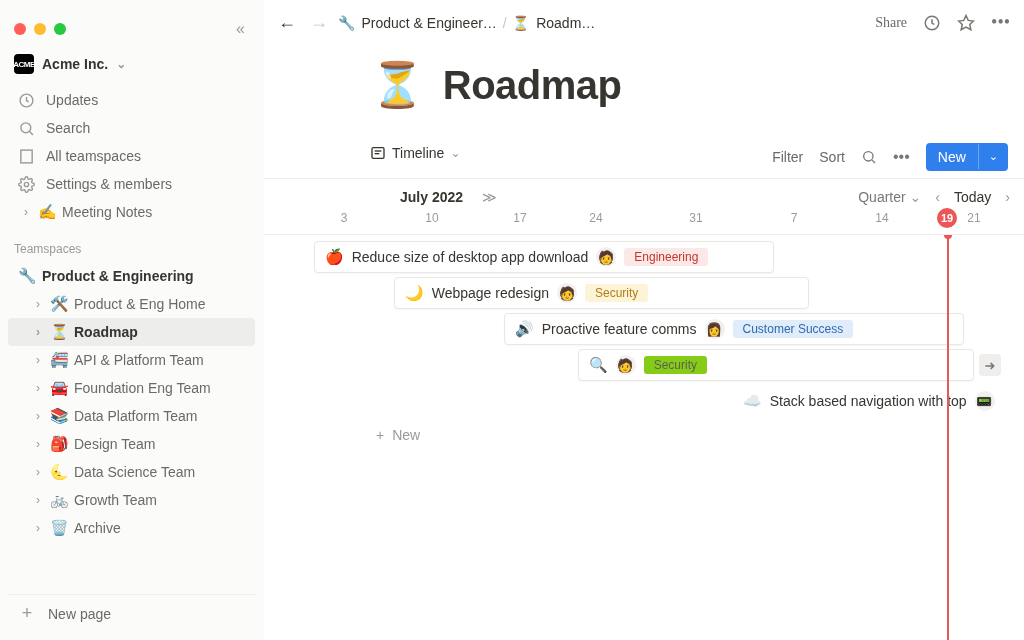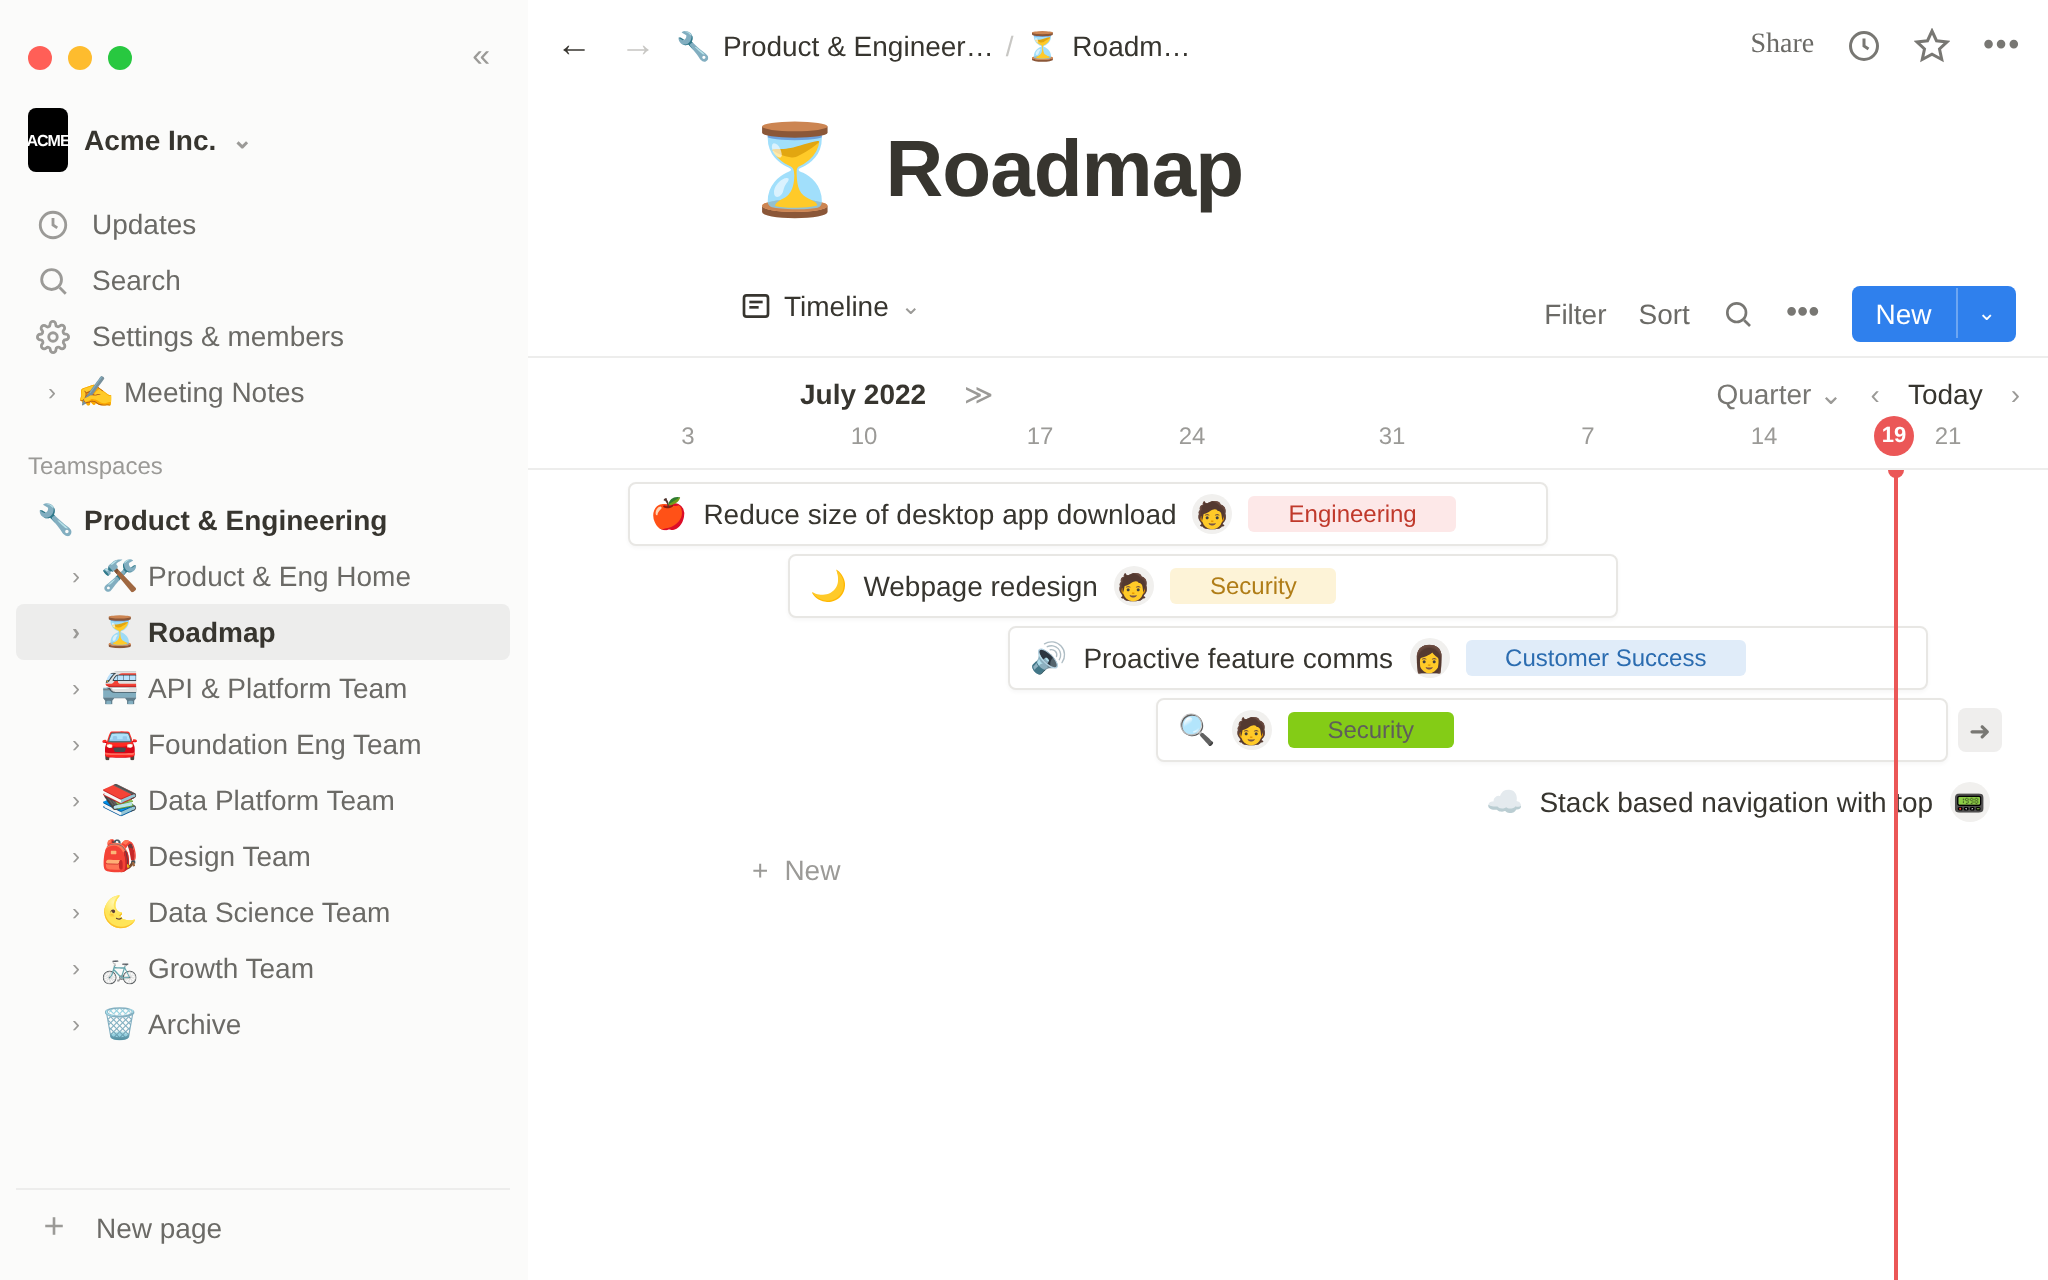--- a/index.html
+++ b/index.html
@@ -6,21 +6,21 @@
   html, body { width: 1024px; height: 640px; font-family: -apple-system, BlinkMacSystemFont, "Segoe UI", Helvetica, Arial, sans-serif; color: #37352f; overflow: hidden; background:#fff; }
   .app { display:flex; width:100%; height:100%; }
 
   
   .sidebar { width:264px; background:#fbfbfa; display:flex; flex-direction:column; padding-top:8px; border-right:1px solid rgba(0,0,0,0); }
   .traffic { display:flex; gap:8px; padding:8px 14px; align-items:center; }
   .traffic .dot { width:12px; height:12px; border-radius:50%; }
   .dot.red{background:#ff5f57;} .dot.yellow{background:#febc2e;} .dot.green{background:#28c840;}
   .collapse-btn { margin-left:auto; color:#9b9a97; font-size:16px; padding:4px; cursor:pointer; }
   .workspace { display:flex; align-items:center; gap:8px; padding:4px 14px 10px; font-weight:600; font-size:14px; }
-  .workspace .ws-icon { width:20px; height:32px; background:#000; color:#fff; font-size:8px; font-weight:700; display:flex; align-items:center; justify-content:center; border-radius:4px; letter-spacing:-0.5px;}
+  .workspace .ws-icon { width:20px; height:20px; background:#000; color:#fff; font-size:8px; font-weight:700; display:flex; align-items:center; justify-content:center; border-radius:4px; letter-spacing:-0.5px;}
   .workspace .chev { color:#9b9a97; font-size:12px; }
   .sb-section { padding:2px 8px; }
   .sb-item { display:flex; align-items:center; gap:10px; padding:4px 8px; border-radius:4px; color:#6b6a66; font-size:14px; cursor:pointer; min-height:28px;}
   .sb-item .icon { width:20px; color:#9b9a97; display:flex; align-items:center; justify-content:center; font-size:16px; }
   .sb-heading { padding:14px 14px 4px; color:#9b9a97; font-size:12px; font-weight:500; }
   .tree-item { display:flex; align-items:center; gap:4px; padding:3px 8px 3px 10px; border-radius:4px; color:#6b6a66; font-size:14px; cursor:pointer; min-height:28px;}
   .tree-item .caret { width:16px; color:#9b9a97; font-size:12px; display:flex; justify-content:center; }
   .tree-item .emoji { width:20px; text-align:center; font-size:15px; }
   .tree-item.bold { font-weight:600; color:#37352f; }
   .tree-item.active { background:#ededec; color:#37352f; font-weight:600; }
@@ -66,21 +66,21 @@
   .tl-dates { position:relative; height:24px; border-bottom:1px solid #ededec; }
   .tl-dates .date { position:absolute; top:0; font-size:12px; color:#9b9a97; transform:translateX(-50%);}
   .today-badge { position:absolute; top:-3px; background:#eb5757; color:#fff; font-size:11px; font-weight:600; width:20px; height:20px; border-radius:50%; display:flex; align-items:center; justify-content:center; transform:translateX(-50%);}
   .tl-body { position:relative; flex:1; overflow:hidden;}
   .today-line { position:absolute; top:0; bottom:0; width:2px; background:#eb5757; z-index:5;}
   .today-line::before { content:""; position:absolute; top:-4px; left:-3px; width:8px; height:8px; background:#eb5757; border-radius:50%;}
   .tl-rows { position:relative; padding-top:6px; padding-left:14px;}
   .card { position:absolute; background:#fff; border:1px solid #e8e7e4; border-radius:4px; height:32px; display:flex; align-items:center; gap:8px; padding:0 10px; font-size:14px; box-shadow:0 1px 2px rgba(0,0,0,0.04); white-space:nowrap; cursor:pointer; overflow:hidden;}
   .card .ci { font-size:15px; }
   .card .av { width:20px; height:20px; border-radius:50%; background:#f1f0ee; display:flex; align-items:center; justify-content:center; font-size:13px;}
-  .tag { font-size:12px; padding:2px 20px; border-radius:3px; }
+  .tag { font-size:12px; padding:2px 10px; border-radius:3px; }
   .tag.eng { background:#fde8e8; color:#c0392b; }
   .tag.mkt { background:#fdf3d7; color:#b07d17; }
   .tag.cs { background:#e0ecf9; color:#2b6cb0; }
   .tag.sec { background:#84cc16; color:#5f5e5b; }
   .card.stack { border-color:transparent; box-shadow:none;}
   .card .arrow-out { position:absolute; right:-28px; width:22px; height:22px; background:#efeeed; border-radius:4px; display:flex; align-items:center; justify-content:center; font-size:13px; color:#787773;}
   .card.gdpr { overflow:visible; }
   .tl-new { position:absolute; left:112px; display:flex; align-items:center; gap:8px; color:#9b9a97; font-size:14px; cursor:pointer;}
   svg { display:block; }
 </style>
@@ -112,20 +112,34 @@
         <span>Updates</span>
       </div>
       <div class="sb-item">
         <span class="icon">
           <svg width="17" height="17" viewBox="0 0 24 24" fill="none" stroke="#9b9a97" stroke-width="2">
               <circle cx="11" cy="11" r="7"></circle>
               <line x1="21" y1="21" x2="16.65" y2="16.65"></line>
             </svg>
         </span>
         <span>Search</span>
+      </div>
+      <div class="sb-item">
+        <span class="icon">
+          <svg width="17" height="17" viewBox="0 0 24 24" fill="none" stroke="#9b9a97" stroke-width="2">
+              <rect x="4" y="3" width="16" height="18"></rect>
+              <line x1="8" y1="7" x2="8" y2="7"></line>
+              <line x1="12" y1="7" x2="12" y2="7"></line>
+              <line x1="16" y1="7" x2="16" y2="7"></line>
+              <line x1="8" y1="11" x2="8" y2="11"></line>
+              <line x1="12" y1="11" x2="12" y2="11"></line>
+              <line x1="16" y1="11" x2="16" y2="11"></line>
+            </svg>
+        </span>
+        <span>All teamspaces</span>
       </div>
       <div class="sb-item">
         <span class="icon">
           <svg width="17" height="17" viewBox="0 0 24 24" fill="none" stroke="#9b9a97" stroke-width="2">
               <circle cx="12" cy="12" r="3"></circle>
               <path d="M19.4 15a1.65 1.65 0 0 0 .33 1.82l.06.06a2 2 0 1 1-2.83 2.83l-.06-.06a1.65 1.65 0 0 0-1.82-.33 1.65 1.65 0 0 0-1 1.51V21a2 2 0 0 1-4 0v-.09a1.65 1.65 0 0 0-1-1.51 1.65 1.65 0 0 0-1.82.33l-.06.06a2 2 0 1 1-2.83-2.83l.06-.06a1.65 1.65 0 0 0 .33-1.82 1.65 1.65 0 0 0-1.51-1H3a2 2 0 0 1 0-4h.09a1.65 1.65 0 0 0 1.51-1 1.65 1.65 0 0 0-.33-1.82l-.06-.06a2 2 0 1 1 2.83-2.83l.06.06a1.65 1.65 0 0 0 1.82.33h0a1.65 1.65 0 0 0 1-1.51V3a2 2 0 0 1 4 0v.09a1.65 1.65 0 0 0 1 1.51h0a1.65 1.65 0 0 0 1.82-.33l.06-.06a2 2 0 1 1 2.83 2.83l-.06.06a1.65 1.65 0 0 0-.33 1.82v0a1.65 1.65 0 0 0 1.51 1H21a2 2 0 0 1 0 4h-.09a1.65 1.65 0 0 0-1.51 1z"></path>
             </svg>
         </span>
         <span>Settings &amp; members</span>
       </div>

